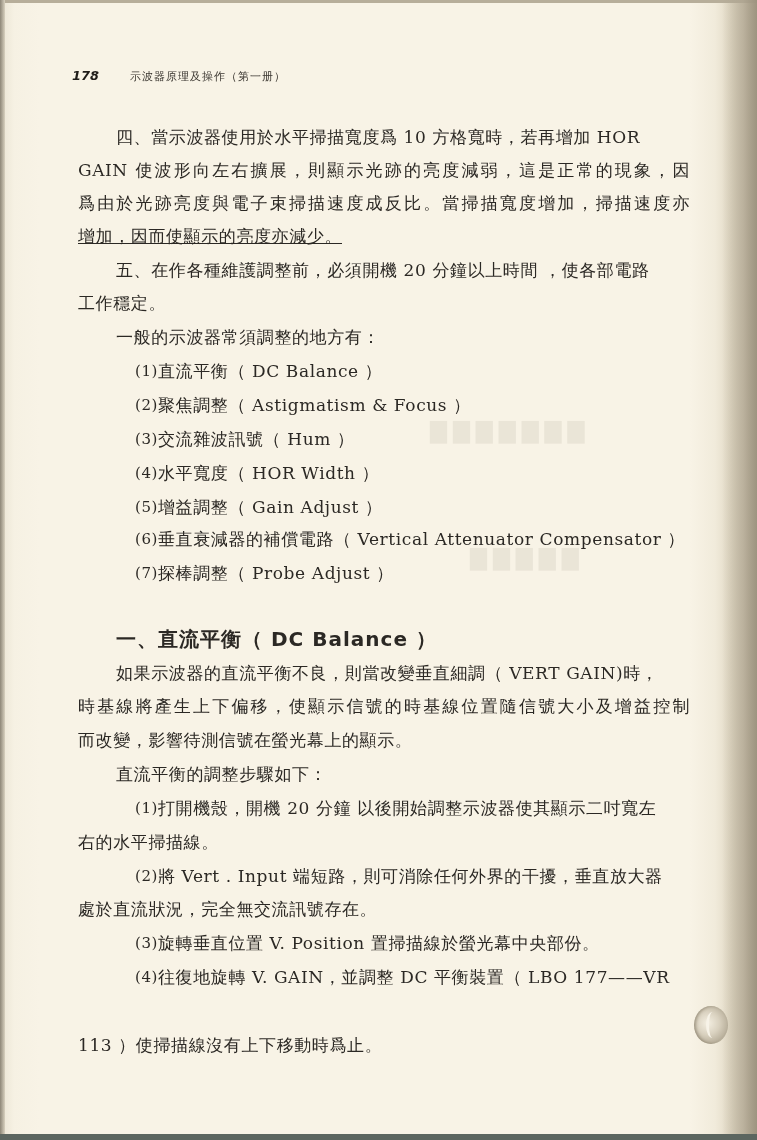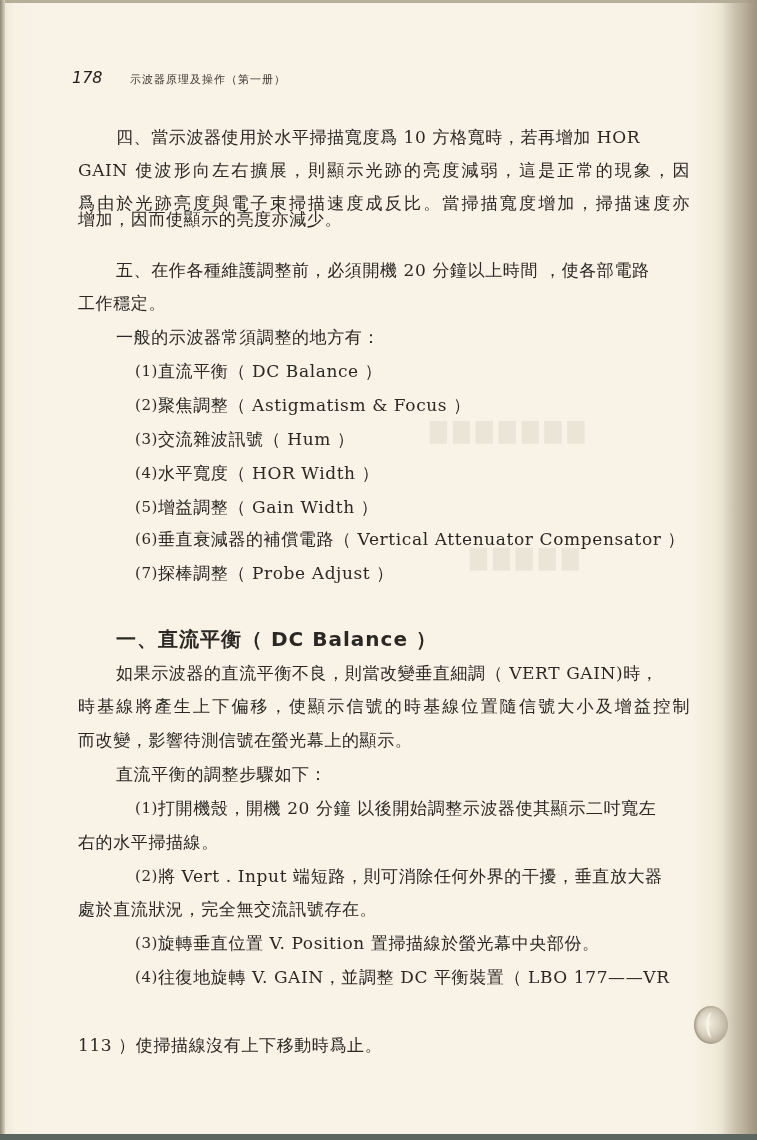--- a/index.html
+++ b/index.html
@@ -35,22 +35,22 @@
     position: absolute; left: 722px; top: 0; width: 35px; height: 1140px;
     background: linear-gradient(90deg, rgba(200,190,168,0) 0%, rgba(170,160,140,0.55) 60%, rgba(150,140,120,0.8) 100%);
   }
   .running-head {
     position: absolute; left: 72px; top: 68px;
     font-size: 14px;
     display: flex; align-items: baseline;
   }
   .page-number {
     font-family: "DejaVu Sans", sans-serif;
-    font-weight: normal; font-style: italic;
-    font-size: 16px;
+    font-weight: bold; font-style: italic;
+    font-size: 13px;
     width: 58px;
     color: #1f1c19;
   }
   .book-title {
     font-family: "DejaVu Sans", sans-serif;
     font-size: 11px;
     letter-spacing: 1px;
     color: #3a3630;
   }
   .line {
@@ -98,21 +98,21 @@
   <div class="bleed" style="left:470px; top:545px;">▇▇▇▇▇</div>
 
   <div class="running-head">
     <span class="page-number">178</span>
     <span class="book-title">示波器原理及操作（第一册）</span>
   </div>
 
   <div class="line" style="left:116px; top:126px;">四、當示波器使用於水平掃描寬度爲 10 方格寬時，若再增加 HOR</div>
   <div class="line justify" style="left:78px; top:159px;">GAIN 使波形向左右擴展，則顯示光跡的亮度減弱，這是正常的現象，因</div>
   <div class="line justify" style="left:78px; top:192px;">爲由於光跡亮度與電子束掃描速度成反比。當掃描寬度增加，掃描速度亦</div>
-  <div class="line" style="left:78px; top:208px;">增加，因而使顯示的亮度亦減少。</div>
+  <div class="line" style="left:78px; top:225px;text-decoration:underline;">增加，因而使顯示的亮度亦減少。</div>
 
   <div class="line" style="left:116px; top:259px;">五、在作各種維護調整前，必須開機 20 分鐘以上時間 ，使各部電路</div>
   <div class="line" style="left:78px; top:292px;">工作穩定。</div>
 
   <div class="line" style="left:116px; top:326px;">一般的示波器常須調整的地方有：</div>
 
   <div class="line list-item" style="left:116px; top:360px;">
     <span class="list-num">(1)</span>
     <span>直流平衡（ DC  Balance ）</span>
   </div>
@@ -123,21 +123,21 @@
   <div class="line list-item" style="left:116px; top:428px;">
     <span class="list-num">(3)</span>
     <span>交流雜波訊號（ Hum ）</span>
   </div>
   <div class="line list-item" style="left:116px; top:462px;">
     <span class="list-num">(4)</span>
     <span>水平寬度（ HOR  Width ）</span>
   </div>
   <div class="line list-item" style="left:116px; top:496px;">
     <span class="list-num">(5)</span>
-    <span>增益調整（ Gain Width ）</span>
+    <span>增益調整（ Gain Adjust ）</span>
   </div>
   <div class="line list-item" style="left:116px; top:528px;">
     <span class="list-num">(6)</span>
     <span>垂直衰減器的補償電路（ Vertical  Attenuator  Compensator ）</span>
   </div>
   <div class="line list-item" style="left:116px; top:562px;">
     <span class="list-num">(7)</span>
     <span>探棒調整（ Probe Adjust ）</span>
   </div>
 

